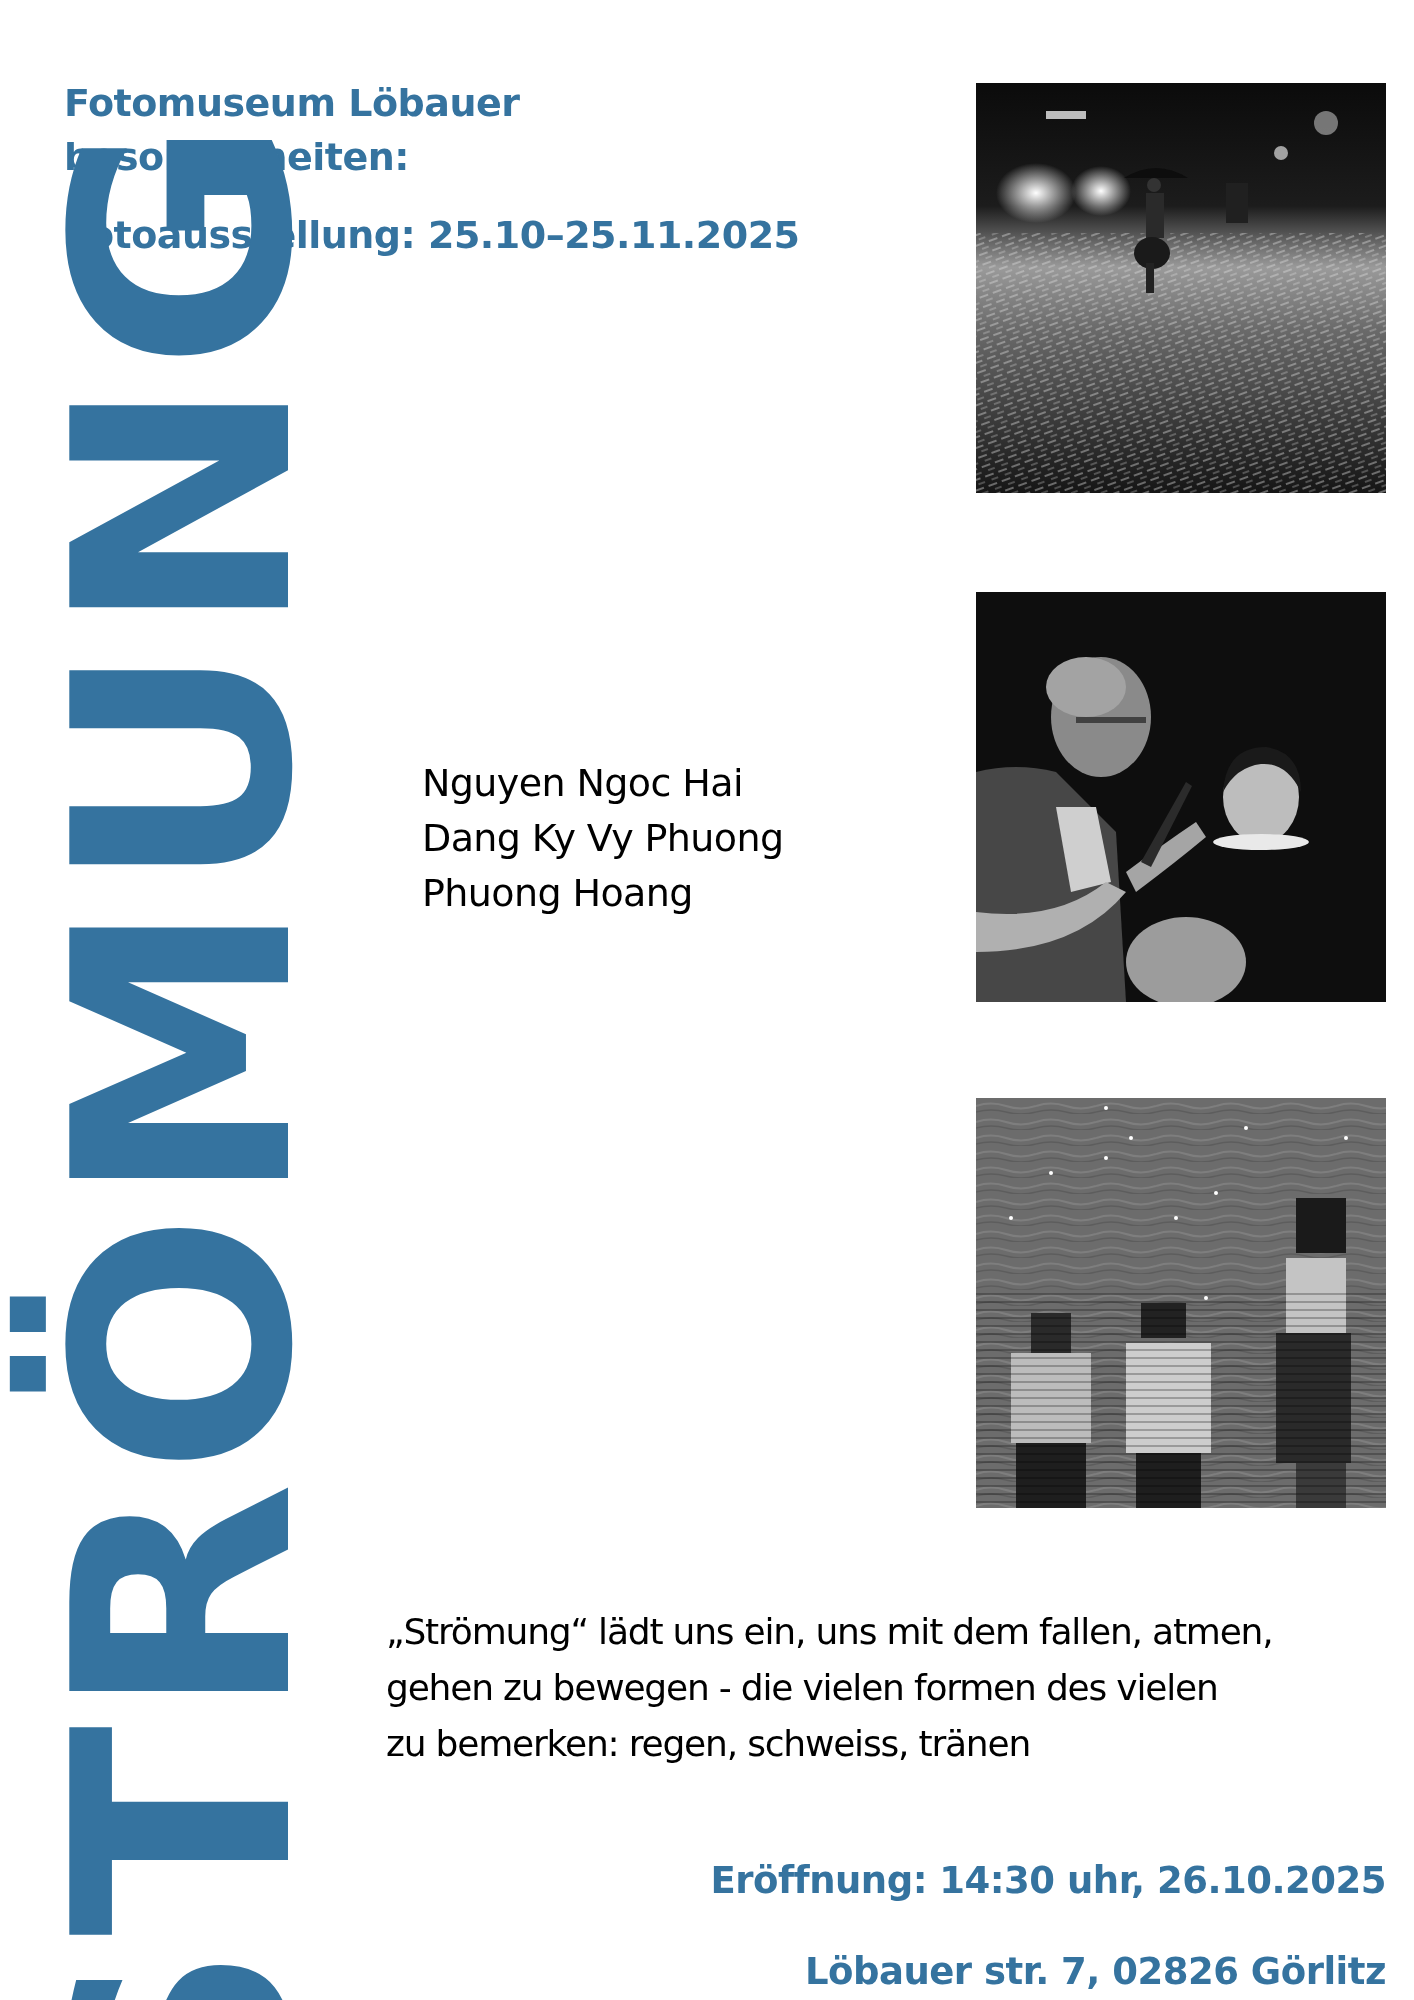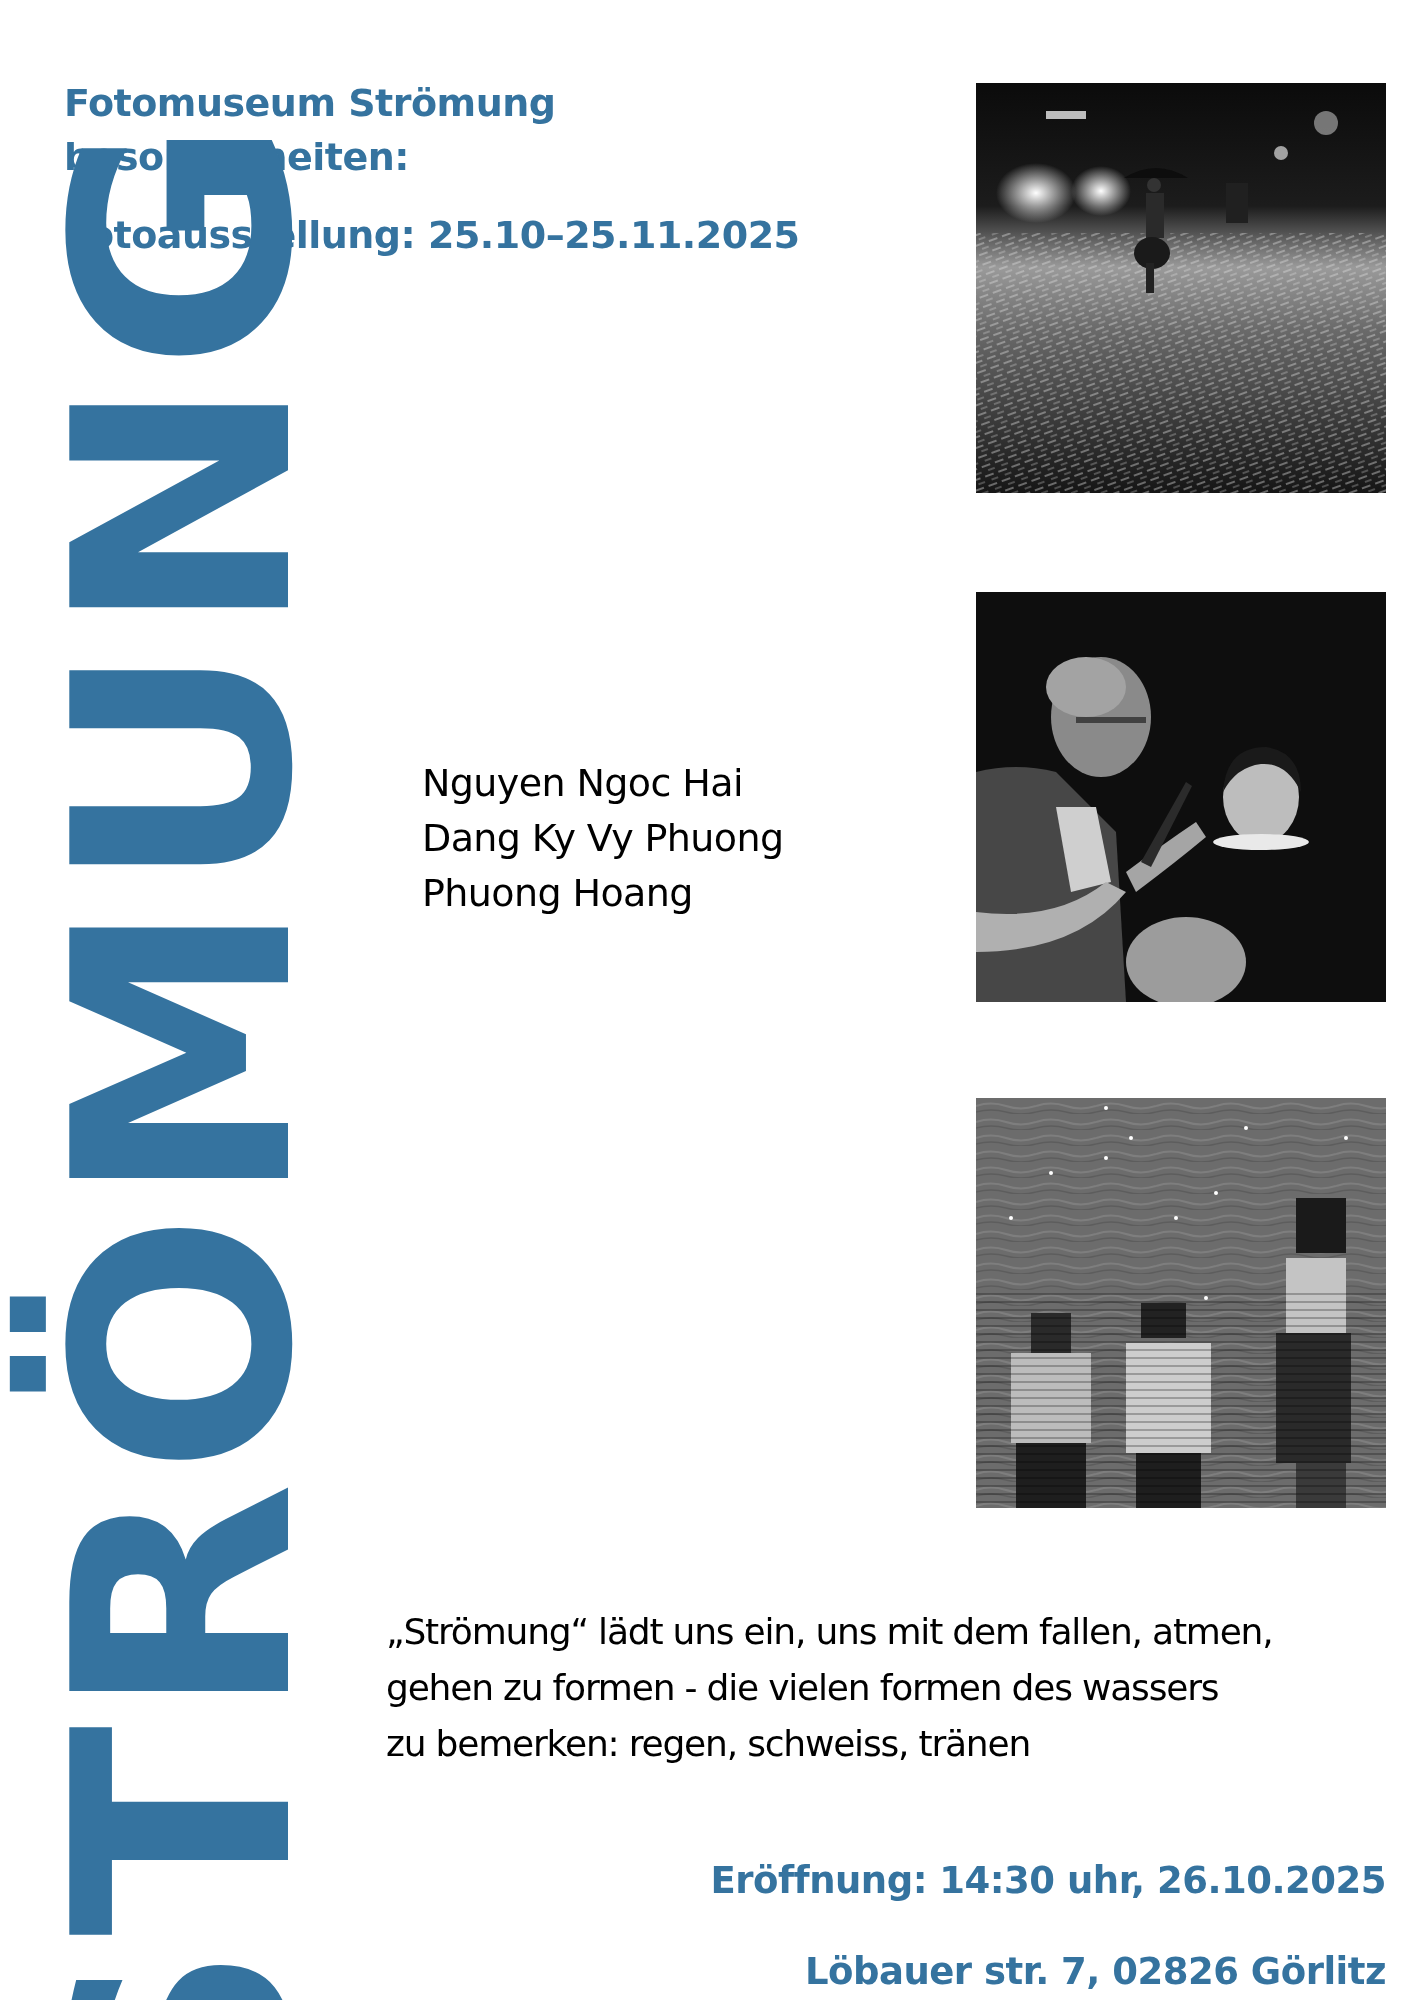--- a/index.html
+++ b/index.html
@@ -108,21 +108,21 @@
       line-height: 55px;
       letter-spacing: -0.5px;
       color: #35739f;
     }
     .footer .fline { display: block; white-space: nowrap; margin-top: 36px; }
   </style>
 </head>
 <body>
 
 <div class="header">
-  <span class="line">Fotomuseum Strömung</span>
+  <span class="line">Fotomuseum Löbauer</span>
   <span class="line">besonderheiten:</span>
   <span class="line gap">Fotoausstellung: 25.10–25.11.2025</span>
 </div>
 
 <div class="vtitle-wrap">
   <div class="vtitle">STRÖMUNG</div>
 </div>
 
 <div class="photo photo-1" aria-label="Black-and-white photo: person with umbrella standing in heavy rain on a flooded street at night">
   <svg viewBox="0 0 410 410" xmlns="http://www.w3.org/2000/svg">
@@ -230,20 +230,20 @@
 </div>
 
 <div class="artists">
   <span class="artist">Nguyen Ngoc Hai</span>
   <span class="artist">Dang Ky Vy Phuong</span>
   <span class="artist">Phuong Hoang</span>
 </div>
 
 <div class="quote">
   <span class="qline">„Strömung“ lädt uns ein, uns mit dem fallen, atmen,</span>
-  <span class="qline">gehen zu formen - die vielen formen des wassers</span>
+  <span class="qline">gehen zu bewegen - die vielen formen des vielen</span>
   <span class="qline">zu bemerken: regen, schweiss, tränen</span>
 </div>
 
 <div class="footer">
   <span class="fline">Eröffnung: 14:30 uhr, 26.10.2025</span>
   <span class="fline">Löbauer str. 7, 02826 Görlitz</span>
 </div>
 
 </body></html>

